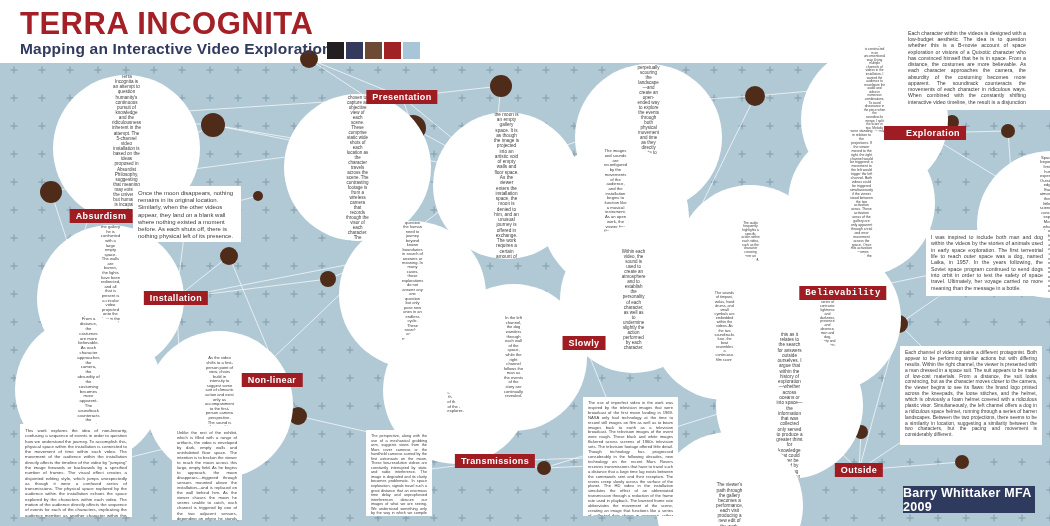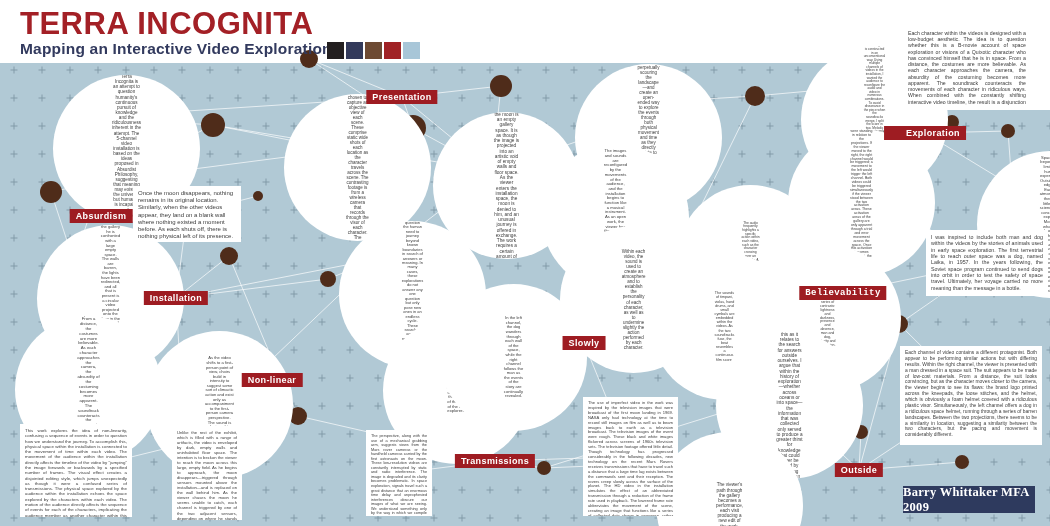--- a/index.html
+++ b/index.html
@@ -14,22 +14,22 @@
         padding:4px 5px;text-align:justify;overflow:hidden;}
   .tbox.left{text-align:left;}
   .maplabel{position:absolute;transform:translate(-50%,-50%);background:#9e1c22;color:#ffffff;
             font-weight:bold;font-size:9px;padding:2px 6px;letter-spacing:.4px;white-space:nowrap;}
   .titleblock{position:absolute;left:20px;top:8px;}
   .title{font-size:31px;font-weight:bold;color:#a32026;letter-spacing:.5px;line-height:1;}
   .subtitle{font-size:15.5px;font-weight:bold;color:#323a5e;margin-top:1px;letter-spacing:.2px;}
   .swatches{position:absolute;left:327px;top:42px;display:flex;gap:2px;}
   .swatch{width:17px;height:17px;display:block;}
   .signature{position:absolute;left:903px;top:486px;width:132px;height:27px;background:#2e3a5e;
-             color:#ffffff;display:flex;align-items:center;justify-content:center;
-             font-weight:bold;font-size:12.5px;letter-spacing:.3px;font-family:Liberation Serif, serif;}
+             color:#ffffff;display:flex;justify-content:center;
+             font-weight:bold;font-size:12.5px;letter-spacing:.3px;}
 </style>
 </head>
 <body>
 
 <div class="poster">
 
   <svg class="net" width="1050" height="526">
     <defs>
       <pattern id="plusp" width="28" height="28" patternUnits="userSpaceOnUse">
         <rect x="10.5" y="13.4" width="7" height="1.2" fill="#7d95a3" opacity="0.75"></rect>

